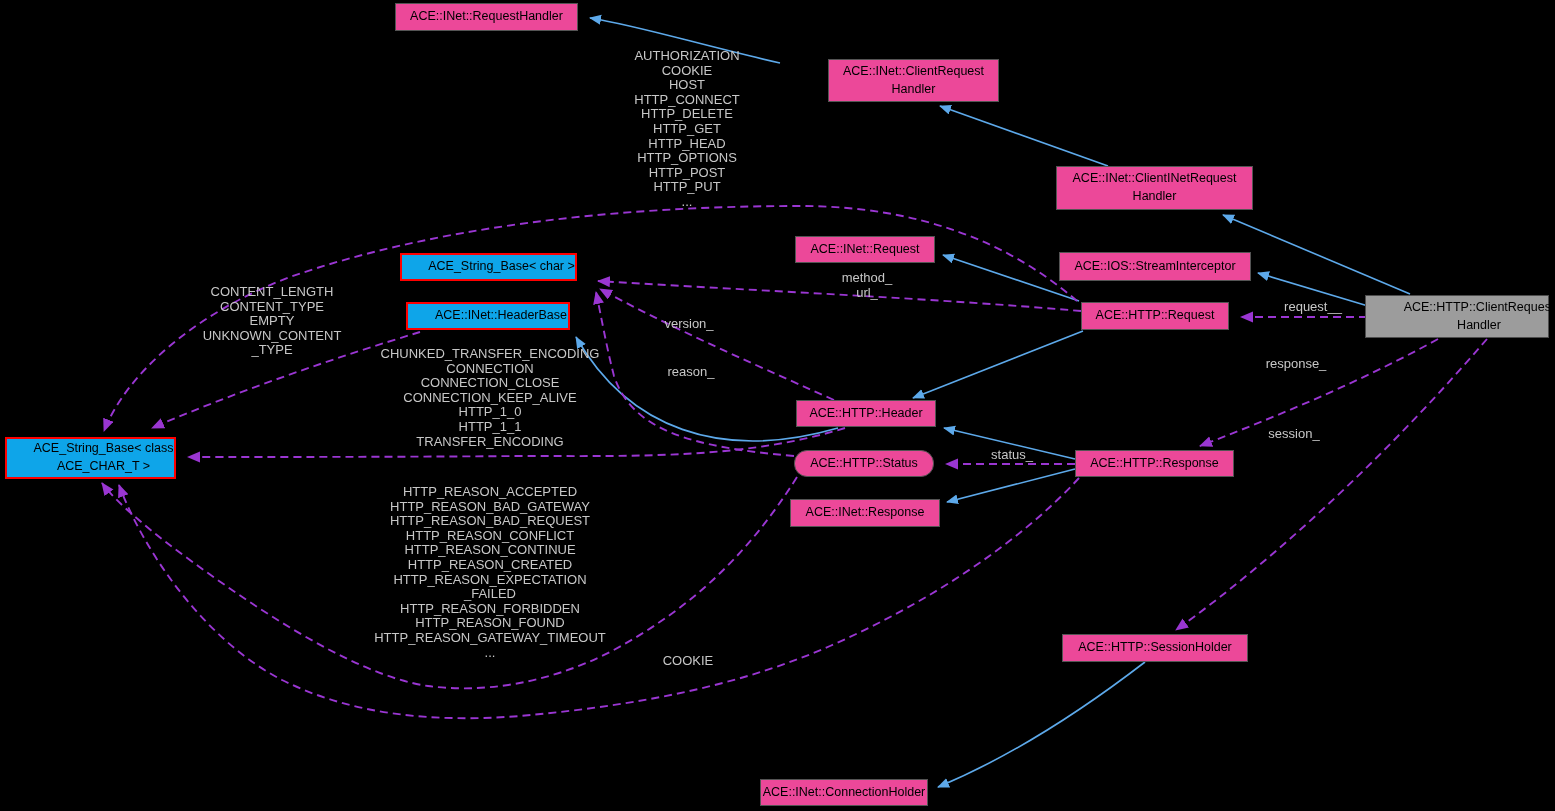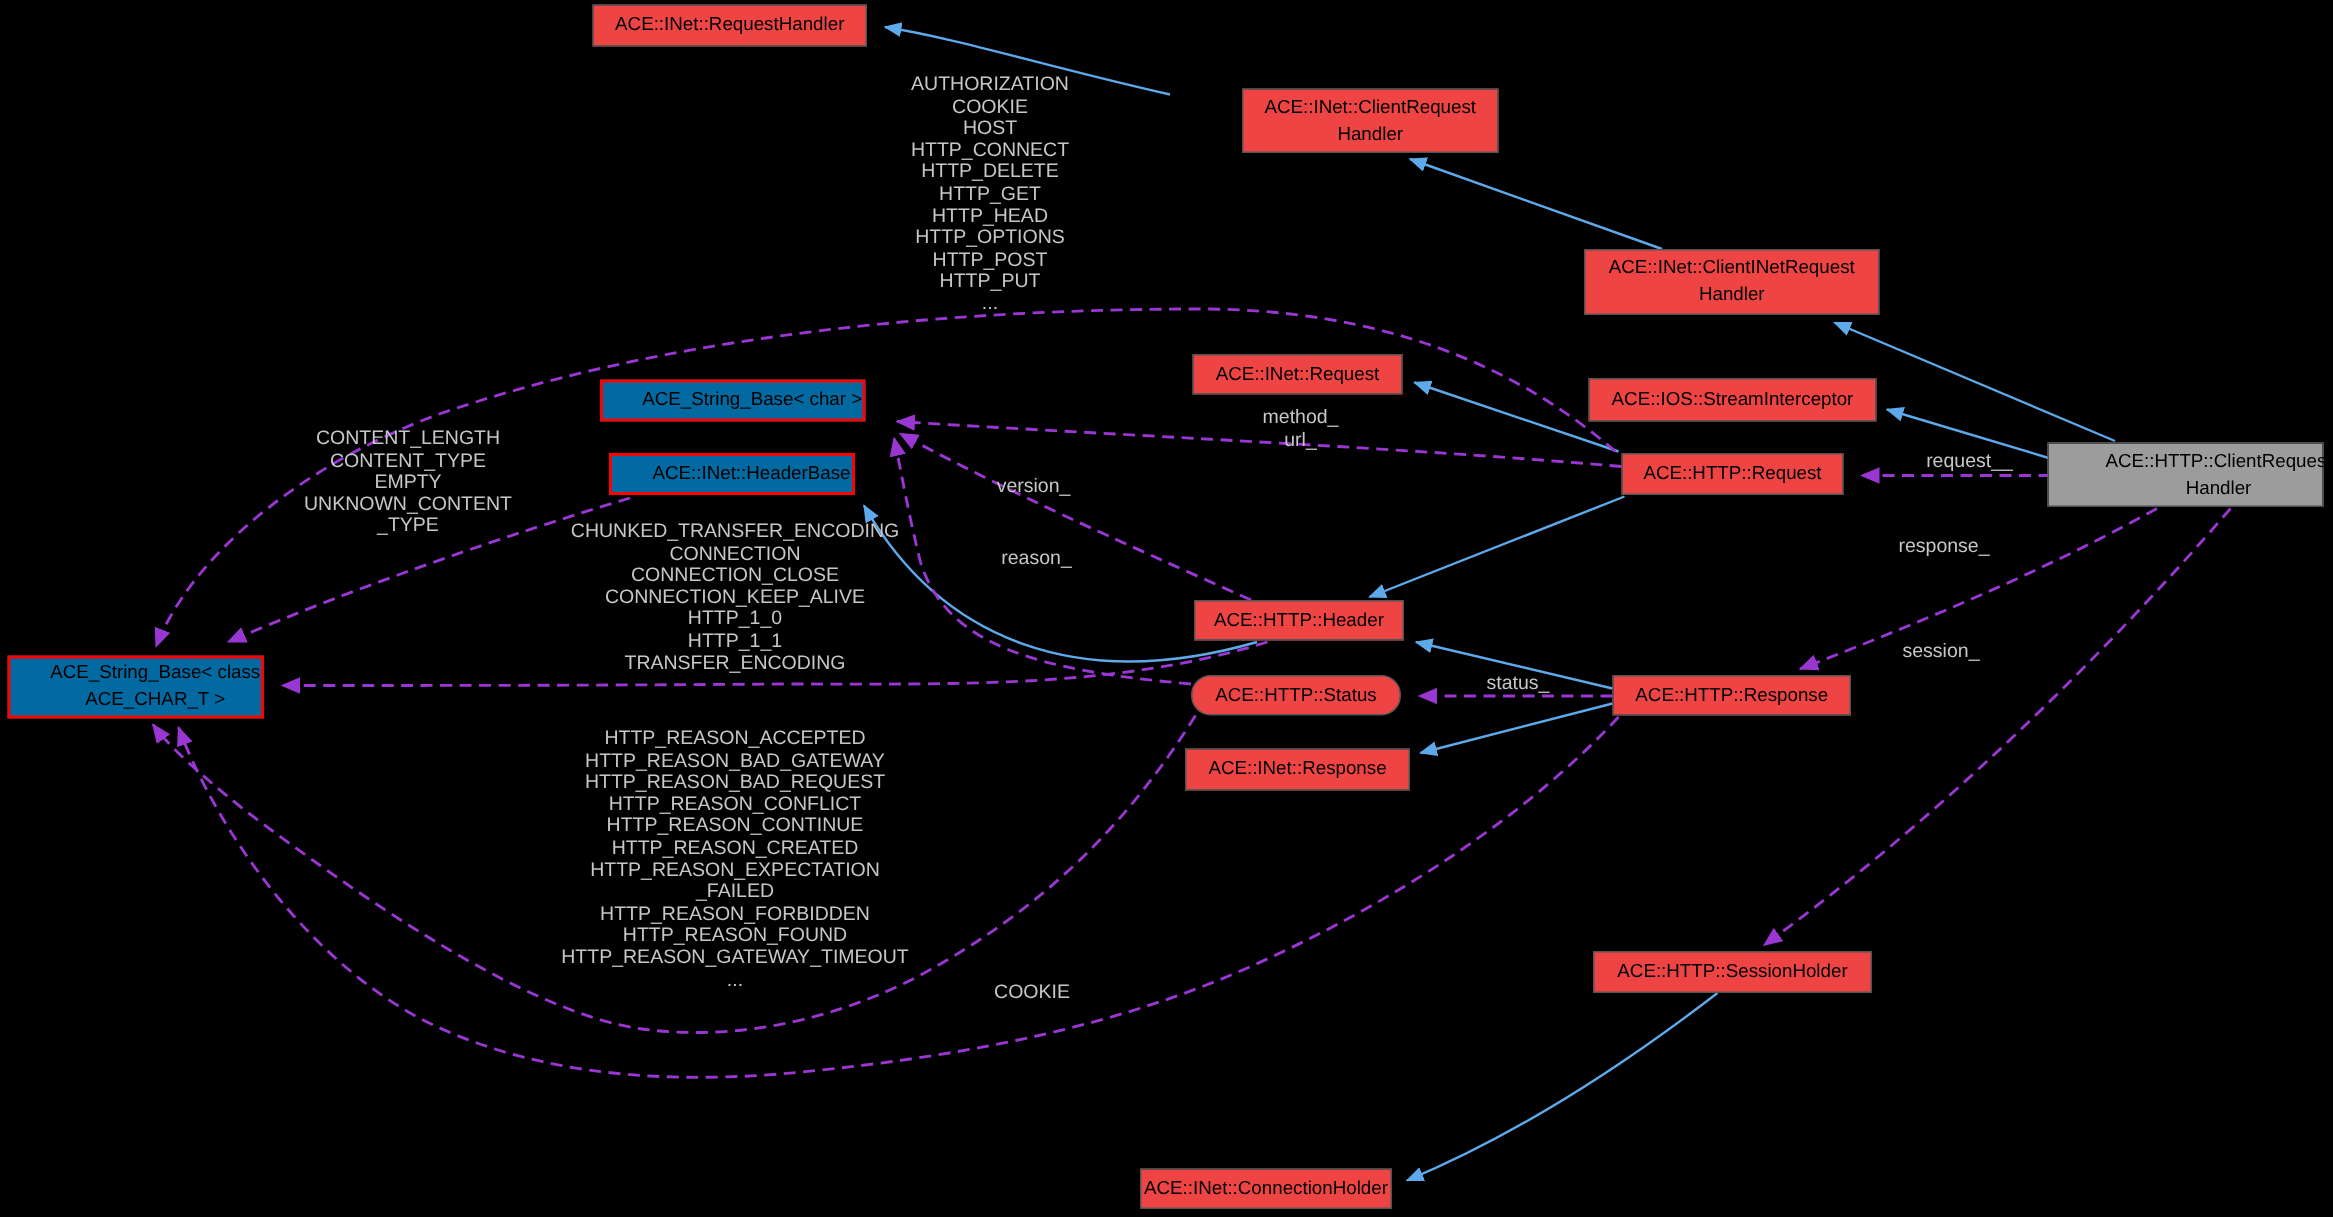--- a/index.html
+++ b/index.html
@@ -3,26 +3,26 @@
 <meta charset="utf-8">
 <style>
   html,body{margin:0;padding:0;background:#000;}
   #canvas{
     position:relative;width:1555px;height:811px;background:#000;overflow:hidden;
     font-family:"Liberation Sans",sans-serif;
   }
   #edges{position:absolute;left:0;top:0;width:1555px;height:811px;}
   .node{
     position:absolute;box-sizing:border-box;
-    background:#ef4444;border:1px solid #545454;
+    background:#ec4899;border:1px solid #545454;
     color:#000;font-size:12.5px;line-height:1.42;
     display:flex;align-items:center;justify-content:center;text-align:center;
     white-space:pre-line;cursor:pointer;
   }
-  .node.highlight{background:#0369a1;border:2px solid #ff0000;padding-left:26px;}
+  .node.highlight{background:#0ea5e9;border:2px solid #ff0000;padding-left:26px;}
   .node.focus{background:#9c9c9c;border:1px solid #4d4d4d;cursor:default;}
   .elabel{
     position:absolute;transform:translateX(-50%);
     color:#c7c7c7;font-size:13px;line-height:14.6px;
     text-align:center;white-space:pre-line;pointer-events:none;
   }
 </style>
 </head>
 <body>
 
@@ -83,21 +83,21 @@
       <div class="node plain" style="left: 796px; top: 400px; width: 140px; height: 27px;">ACE::HTTP::Header</div>
       <div class="node plain" style="left: 794px; top: 450px; width: 140px; height: 27px; border-radius: 13px;">ACE::HTTP::Status</div>
       <div class="node plain" style="left: 790px; top: 499px; width: 150px; height: 28px;">ACE::INet::Response</div>
       <div class="node plain" style="left: 1075px; top: 450px; width: 159px; height: 27px;">ACE::HTTP::Response</div>
       <div class="node highlight" style="left: 5px; top: 437px; width: 171px; height: 42px;">ACE_String_Base&lt; class
 ACE_CHAR_T &gt;</div>
       <div class="node plain" style="left: 1062px; top: 634px; width: 186px; height: 28px;">ACE::HTTP::SessionHolder</div>
       <div class="node plain" style="left: 760px; top: 779px; width: 168px; height: 27px;">ACE::INet::ConnectionHolder</div>
     </div>
   <div id="labels">
-      <div class="elabel" style="left: 660px; top: 49px;">AUTHORIZATION
+      <div class="elabel" style="left: 687px; top: 49px;">AUTHORIZATION
 COOKIE
 HOST
 HTTP_CONNECT
 HTTP_DELETE
 HTTP_GET
 HTTP_HEAD
 HTTP_OPTIONS
 HTTP_POST
 HTTP_PUT
 ...</div>

